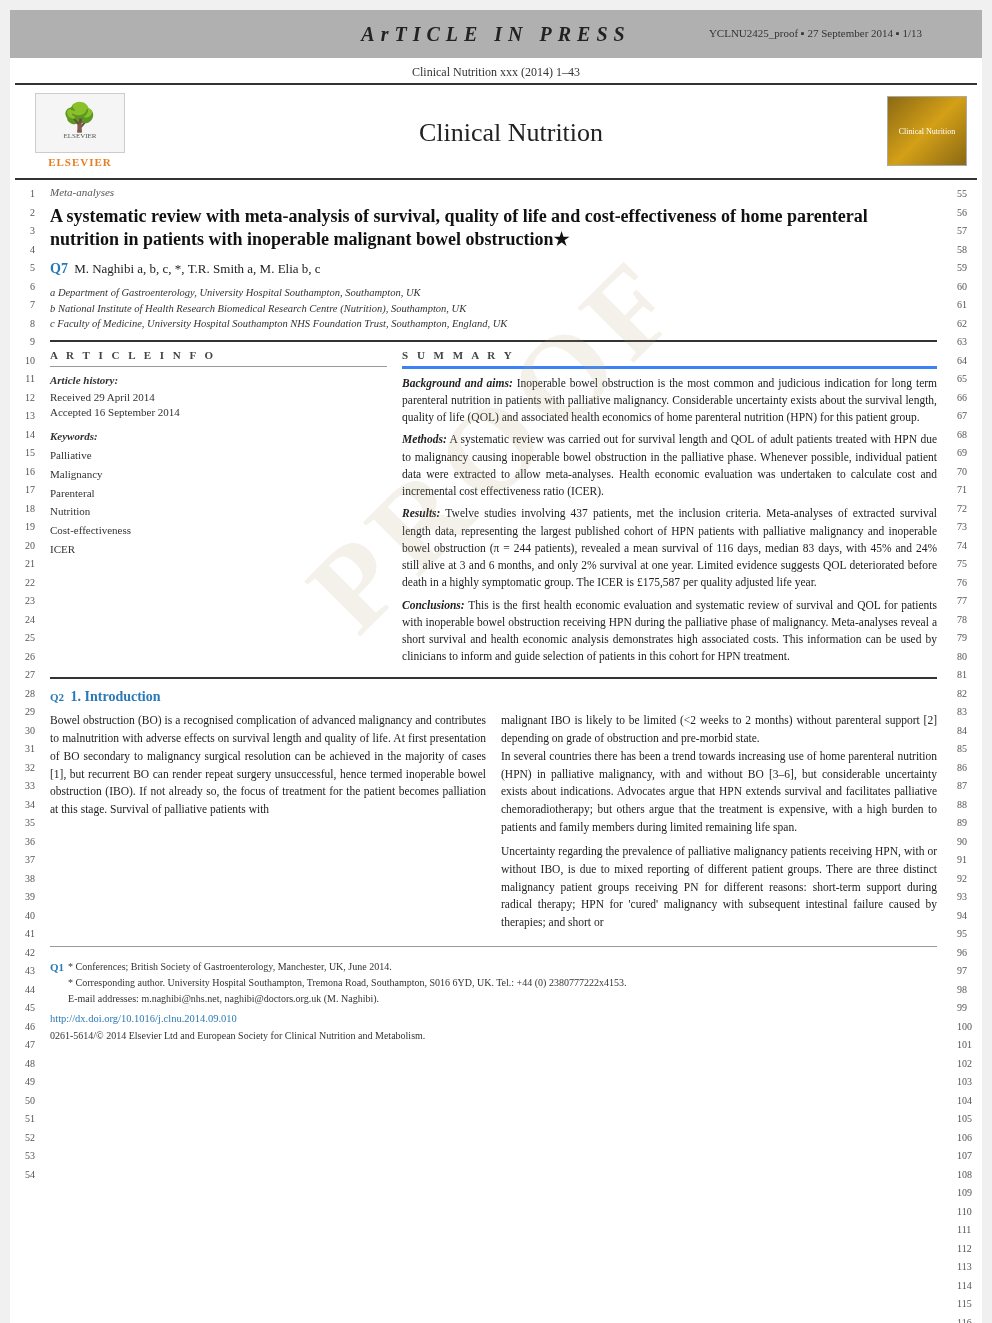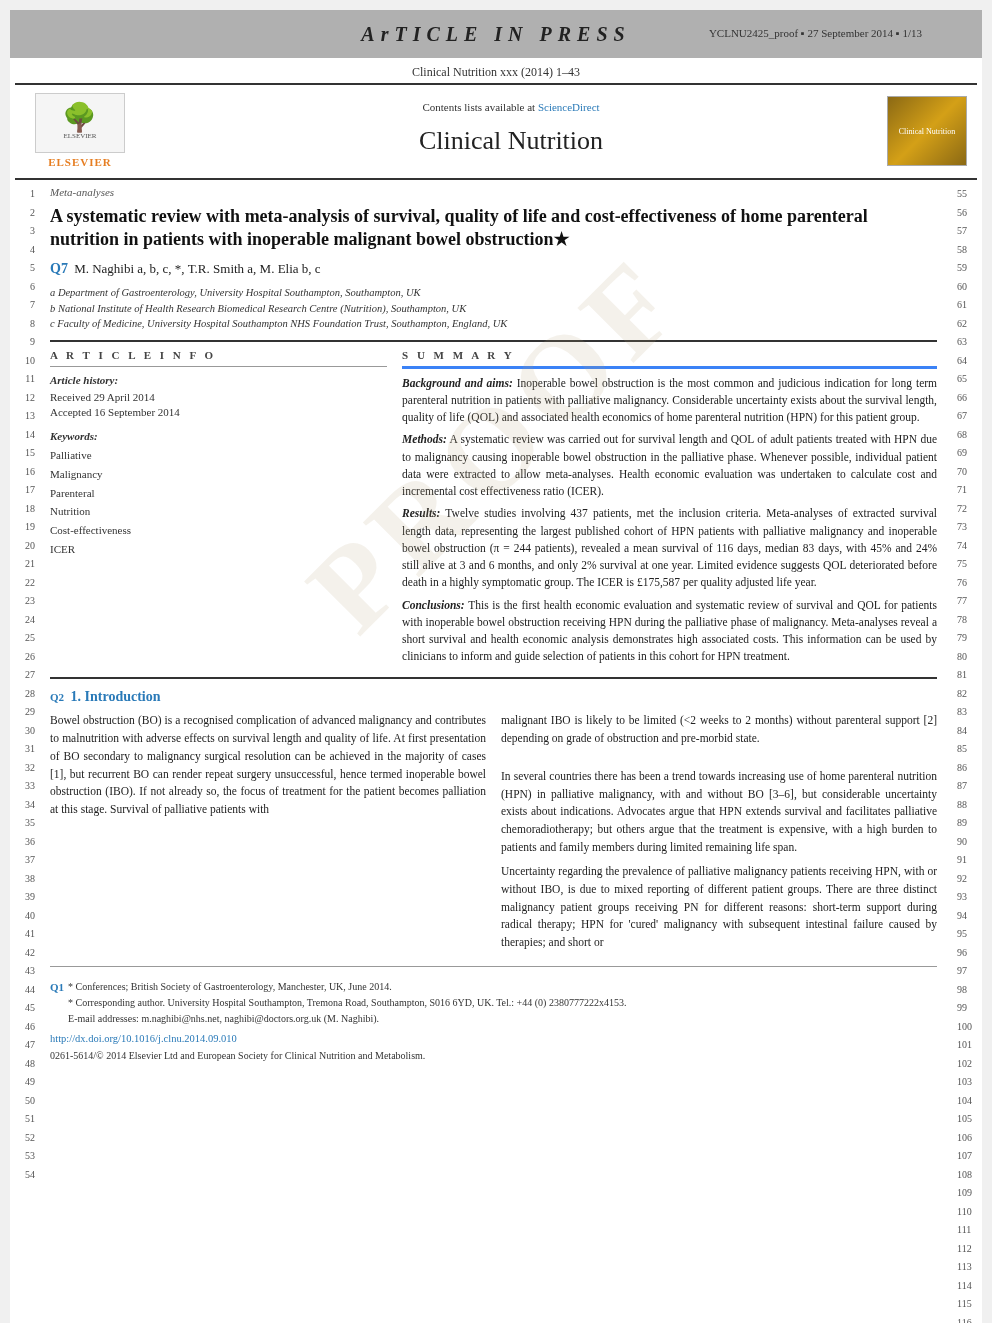--- a/index.html
+++ b/index.html
@@ -358,24 +358,20 @@
 
   <div class="journal-header">
     <div class="elsevier-logo">
       <div class="elsevier-logo-img">
         <div class="elsevier-tree">🌳</div>
         <div style="font-size:7px; color:#555;">ELSEVIER</div>
       </div>
       <div class="elsevier-label">ELSEVIER</div>
     </div>
     <div class="journal-center">
-      <div class="sciencedirect-link">
-        <span>Contents lists available at</span>
-        <a href="#">ScienceDirect</a>
-      </div>
       <div class="journal-title-main">Clinical Nutrition</div>
     </div>
     <div class="journal-thumb">
       <span>Clinical Nutrition</span>
     </div>
   </div>
 
   <div class="main-content-area">
 
     <div class="line-numbers-left" id="left-nums">
@@ -503,21 +499,21 @@
             <span class="q-marker">Q2</span>
             <span>1. Introduction</span>
           </div>
 
           <div class="body-two-col">
             <div class="body-col">
               <div class="body-text">Bowel obstruction (BO) is a recognised complication of advanced malignancy and contributes to malnutrition with adverse effects on survival length and quality of life. At first presentation of BO secondary to malignancy surgical resolution can be achieved in the majority of cases [1], but recurrent BO can render repeat surgery unsuccessful, hence termed inoperable bowel obstruction (IBO). If not already so, the focus of treatment for the patient becomes palliation at this stage. Survival of palliative patients with</div>
             </div>
             <div class="body-col">
               <div class="body-text" id="intro-col2-text">
-                  <p style="margin-bottom:20px;">malignant IBO is likely to be limited (&lt;2 weeks to 2 months) without parenteral support [2] depending on grade of obstruction and pre-morbid state.</p>
+                  <p style="margin-bottom:0;">malignant IBO is likely to be limited (&lt;2 weeks to 2 months) without parenteral support [2] depending on grade of obstruction and pre-morbid state.</p>
                   <p style="margin-bottom:6px;">In several countries there has been a trend towards increasing use of home parenteral nutrition (HPN) in palliative malignancy, with and without BO [3–6], but considerable uncertainty exists about indications. Advocates argue that HPN extends survival and facilitates palliative chemoradiotherapy; but others argue that the treatment is expensive, with a high burden to patients and family members during limited remaining life span.</p>
                   <p style="margin-bottom:6px;">Uncertainty regarding the prevalence of palliative malignancy patients receiving HPN, with or without IBO, is due to mixed reporting of different patient groups. There are three distinct malignancy patient groups receiving PN for different reasons: short-term support during radical therapy; HPN for 'cured' malignancy with subsequent intestinal failure caused by therapies; and short or</p>
                 </div>
             </div>
           </div>
         </div>
 
         <div class="footnotes">
           <div style="display:flex;align-items:flex-start;gap:4px;">
             <span style="color:#2a7ab8;font-size:11px;font-weight:bold;">Q1</span>

